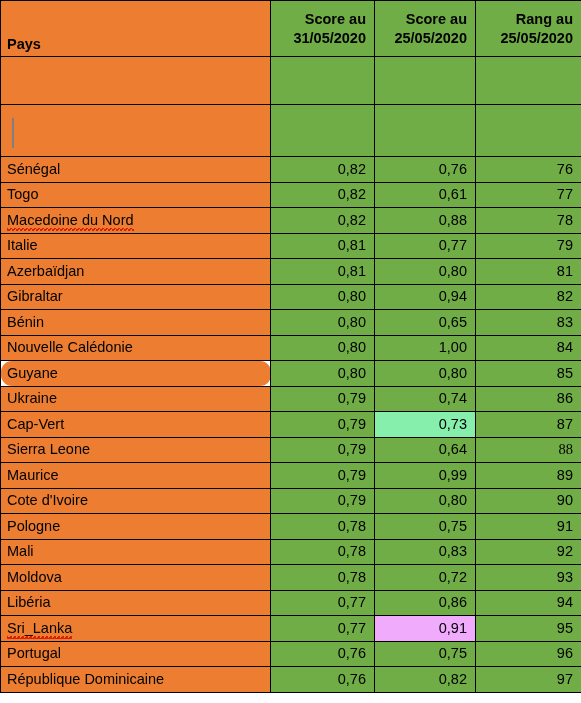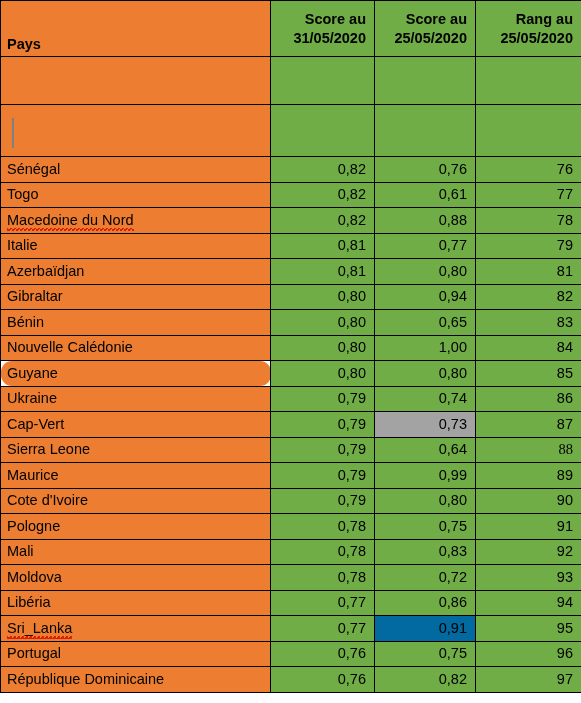--- a/index.html
+++ b/index.html
@@ -216,21 +216,21 @@
         </tr>
         <tr class="data-row">
           <td class="cell-orange txt" style="background: rgb(237, 125, 49); border-color: rgb(0, 0, 0);"><span>Ukraine</span></td>
           <td class="cell-green num" style="background: rgb(112, 173, 71); border-color: rgb(0, 0, 0);"><span>0,79</span></td>
           <td class="cell-green num" style="background: rgb(112, 173, 71); border-color: rgb(0, 0, 0);"><span>0,74</span></td>
           <td class="cell-green num" style="background: rgb(112, 173, 71); border-color: rgb(0, 0, 0);"><span>86</span></td>
         </tr>
         <tr class="data-row">
           <td class="cell-orange txt" style="background: rgb(237, 125, 49); border-color: rgb(0, 0, 0);"><span>Cap-Vert</span></td>
           <td class="cell-green num" style="background: rgb(112, 173, 71); border-color: rgb(0, 0, 0);"><span>0,79</span></td>
-          <td class="cell-green num" style="background: #a3a3a3; border-color: rgb(0, 0, 0); padding-left: 48px;"><span>0,73</span></td>
+          <td class="cell-green num" style="background: #86efac; border-color: rgb(0, 0, 0); padding-left: 48px;"><span>0,73</span></td>
           <td class="cell-green num" style="background: rgb(112, 173, 71); border-color: rgb(0, 0, 0);"><span>87</span></td>
         </tr>
         <tr class="data-row">
           <td class="cell-orange txt" style="background: rgb(237, 125, 49); border-color: rgb(0, 0, 0);"><span>Sierra Leone</span></td>
           <td class="cell-green num" style="background: rgb(112, 173, 71); border-color: rgb(0, 0, 0);"><span>0,79</span></td>
           <td class="cell-green num" style="background: rgb(112, 173, 71); border-color: rgb(0, 0, 0);"><span>0,64</span></td>
           <td class="cell-green num" style="background: rgb(112, 173, 71); border-color: rgb(0, 0, 0); font-family: Liberation Serif, serif;"><span>88</span></td>
         </tr>
         <tr class="data-row">
           <td class="cell-orange txt" style="background: rgb(237, 125, 49); border-color: rgb(0, 0, 0);"><span>Maurice</span></td>
@@ -264,21 +264,21 @@
         </tr>
         <tr class="data-row">
           <td class="cell-orange txt" style="background: rgb(237, 125, 49); border-color: rgb(0, 0, 0);"><span>Libéria</span></td>
           <td class="cell-green num" style="background: rgb(112, 173, 71); border-color: rgb(0, 0, 0);"><span>0,77</span></td>
           <td class="cell-green num" style="background: rgb(112, 173, 71); border-color: rgb(0, 0, 0);"><span>0,86</span></td>
           <td class="cell-green num" style="background: rgb(112, 173, 71); border-color: rgb(0, 0, 0);"><span>94</span></td>
         </tr>
         <tr class="data-row">
           <td class="cell-orange txt" style="background: rgb(237, 125, 49); border-color: rgb(0, 0, 0);"><span class="squiggle">Sri_Lanka</span></td>
           <td class="cell-green num" style="background: rgb(112, 173, 71); border-color: rgb(0, 0, 0);"><span>0,77</span></td>
-          <td class="cell-green num" style="background: #0369a1; border-color: rgb(0, 0, 0);"><span>0,91</span></td>
+          <td class="cell-green num" style="background: #f0abfc; border-color: rgb(0, 0, 0);"><span>0,91</span></td>
           <td class="cell-green num" style="background: rgb(112, 173, 71); border-color: rgb(0, 0, 0);"><span>95</span></td>
         </tr>
         <tr class="data-row">
           <td class="cell-orange txt" style="background: rgb(237, 125, 49); border-color: rgb(0, 0, 0);"><span>Portugal</span></td>
           <td class="cell-green num" style="background: rgb(112, 173, 71); border-color: rgb(0, 0, 0);"><span>0,76</span></td>
           <td class="cell-green num" style="background: rgb(112, 173, 71); border-color: rgb(0, 0, 0);"><span>0,75</span></td>
           <td class="cell-green num" style="background: rgb(112, 173, 71); border-color: rgb(0, 0, 0);"><span>96</span></td>
         </tr>
         <tr class="data-row">
           <td class="cell-orange txt" style="background: rgb(237, 125, 49); border-color: rgb(0, 0, 0);"><span>République Dominicaine</span></td>

